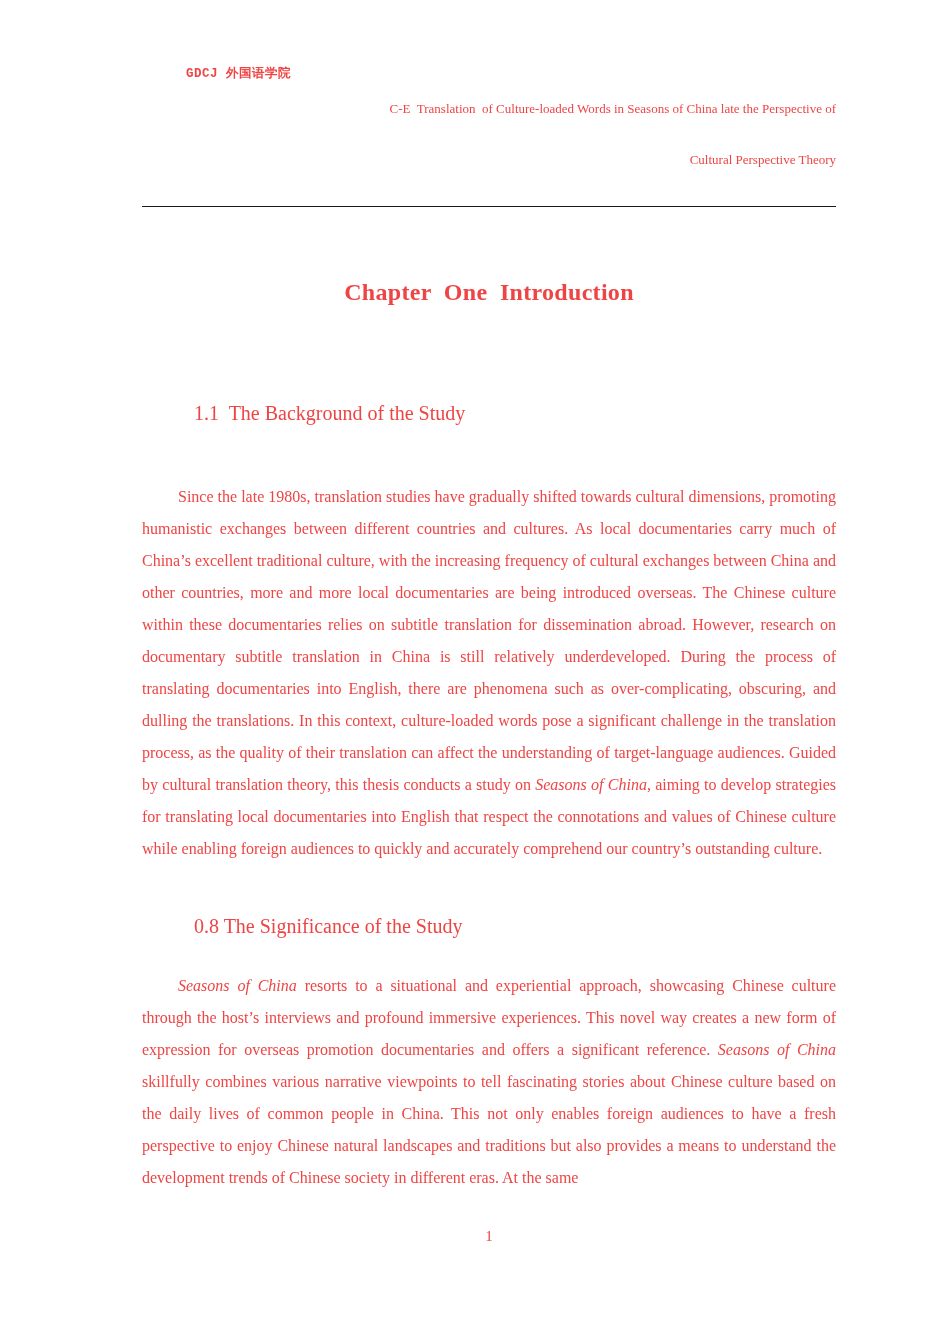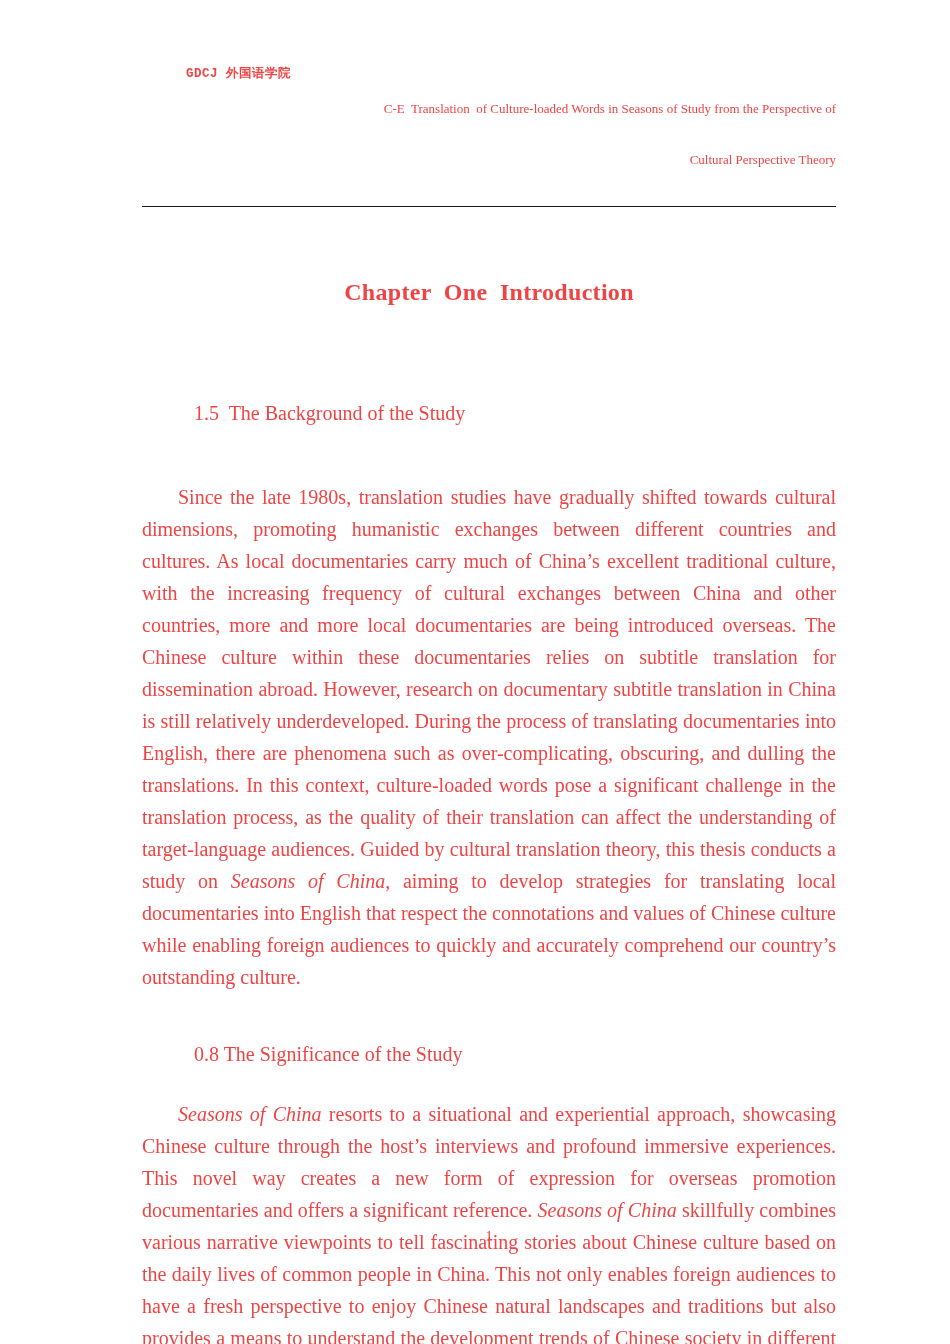--- a/index.html
+++ b/index.html
@@ -60,21 +60,21 @@
     font-size: 20px;
     font-weight: normal;
     white-space: pre-wrap;
   }
   .section-heading.second {
     margin-top: 50px;
   }
   
   .body-para {
     margin: 56px 0 0 0;
-    font-size: 20px;
+    font-size: 16px;
     line-height: 32px;
     text-align: justify;
     text-indent: 36px;
   }
   .body-para.second {
     margin-top: 32px;
   }
   .italic {
     font-style: italic;
   }
@@ -90,29 +90,29 @@
 </style>
 </head>
 <body>
 
 <div class="page">
   <div class="content">
 
     <header class="page-header">
       <div class="header-left">GDCJ 外国语学院</div>
       <div class="header-right">
-        <div>C-E  Translation  of Culture-loaded Words in Seasons of Study from the Perspective of</div>
+        <div>C-E  Translation  of Culture-loaded Words in Seasons of China late the Perspective of</div>
         <div>Cultural Perspective Theory</div>
       </div>
     </header>
 
     <h1 class="chapter-title">Chapter  One  Introduction</h1>
 
     <section>
-      <h2 class="section-heading">1.5  The Background of the Study</h2>
+      <h2 class="section-heading">1.1  The Background of the Study</h2>
       <p class="body-para"><span>Since the late 1980s, translation studies have gradually shifted towards cultural dimensions, promoting humanistic exchanges between different countries and cultures. As local documentaries carry much of China’s excellent traditional culture, with the increasing frequency of cultural exchanges between China and other countries, more and more local documentaries are being introduced overseas. The Chinese culture within these documentaries relies on subtitle translation for dissemination abroad. However, research on documentary subtitle translation in China is still relatively underdeveloped. During the process of translating documentaries into English, there are phenomena such as over-complicating, obscuring, and dulling the translations. In this context, culture-loaded words pose a significant challenge in the translation process, as the quality of their translation can affect the understanding of target-language audiences. Guided by cultural translation theory, this thesis conducts a study on </span><span class="italic">Seasons of China</span><span>, aiming to develop strategies for translating local documentaries into English that respect the connotations and values of Chinese culture while enabling foreign audiences to quickly and accurately comprehend our country’s outstanding culture.</span></p>
     </section>
 
     <section>
       <h2 class="section-heading second">0.8 The Significance of the Study</h2>
       <p class="body-para second"><span class="italic">Seasons of China</span><span>  resorts to a situational and experiential approach, showcasing Chinese culture through the host’s interviews and profound immersive experiences. This novel way creates a new form of expression for overseas promotion documentaries and offers a significant reference. </span><span class="italic">Seasons of China</span><span>  skillfully combines various narrative viewpoints to tell fascinating stories about Chinese culture based on the daily lives of common people in China. This not only enables foreign audiences to have a fresh perspective to enjoy Chinese natural landscapes and traditions but also provides a means to understand the development trends of Chinese society in different eras. At the same</span></p>
     </section>
 
   </div>
 

